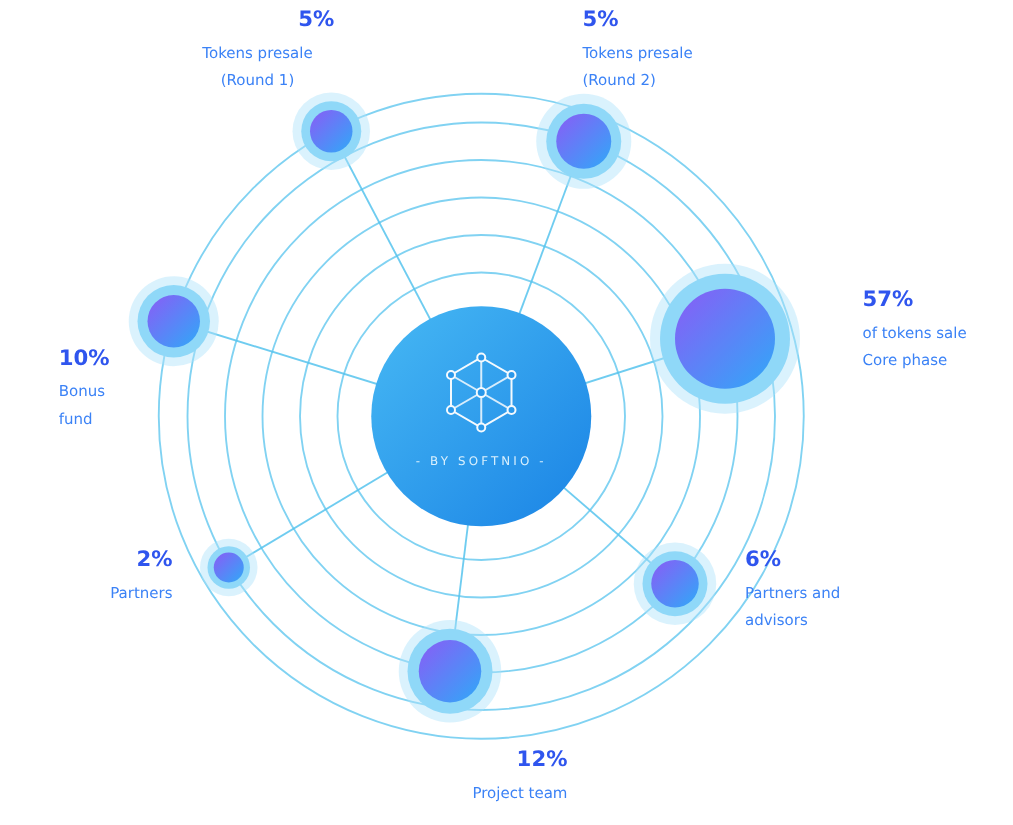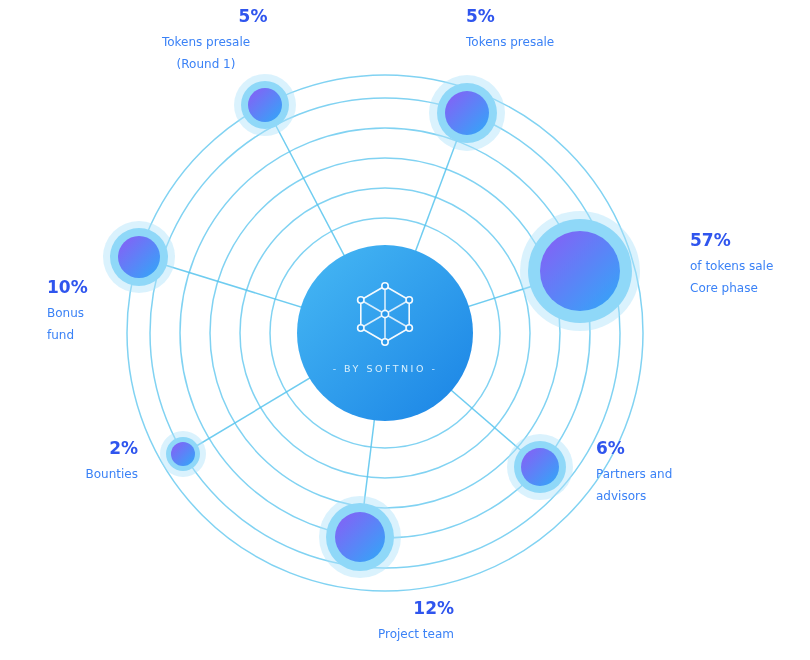--- a/index.html
+++ b/index.html
@@ -115,20 +115,21 @@
 
   <div class="label label-0">
     <div class="pct">5%</div>
     <div class="line">Tokens presale</div>
     <div class="line">(Round 1)</div>
   </div>
 
   <div class="label label-1">
     <div class="pct">5%</div>
     <div class="line">Tokens presale</div>
+    <div class="line">(Round 2)</div>
   </div>
 
   <div class="label label-2">
     <div class="pct">57%</div>
     <div class="line">of tokens sale</div>
     <div class="line">Core phase</div>
   </div>
 
   <div class="label label-3">
     <div class="pct">6%</div>
@@ -136,21 +137,21 @@
     <div class="line">advisors</div>
   </div>
 
   <div class="label label-4">
     <div class="pct">12%</div>
     <div class="line">Project team</div>
   </div>
 
   <div class="label label-5">
     <div class="pct">2%</div>
-    <div class="line">Bounties</div>
+    <div class="line">Partners</div>
   </div>
 
   <div class="label label-6">
     <div class="pct">10%</div>
     <div class="line">Bonus</div>
     <div class="line">fund</div>
   </div>
 
 </div>
 

